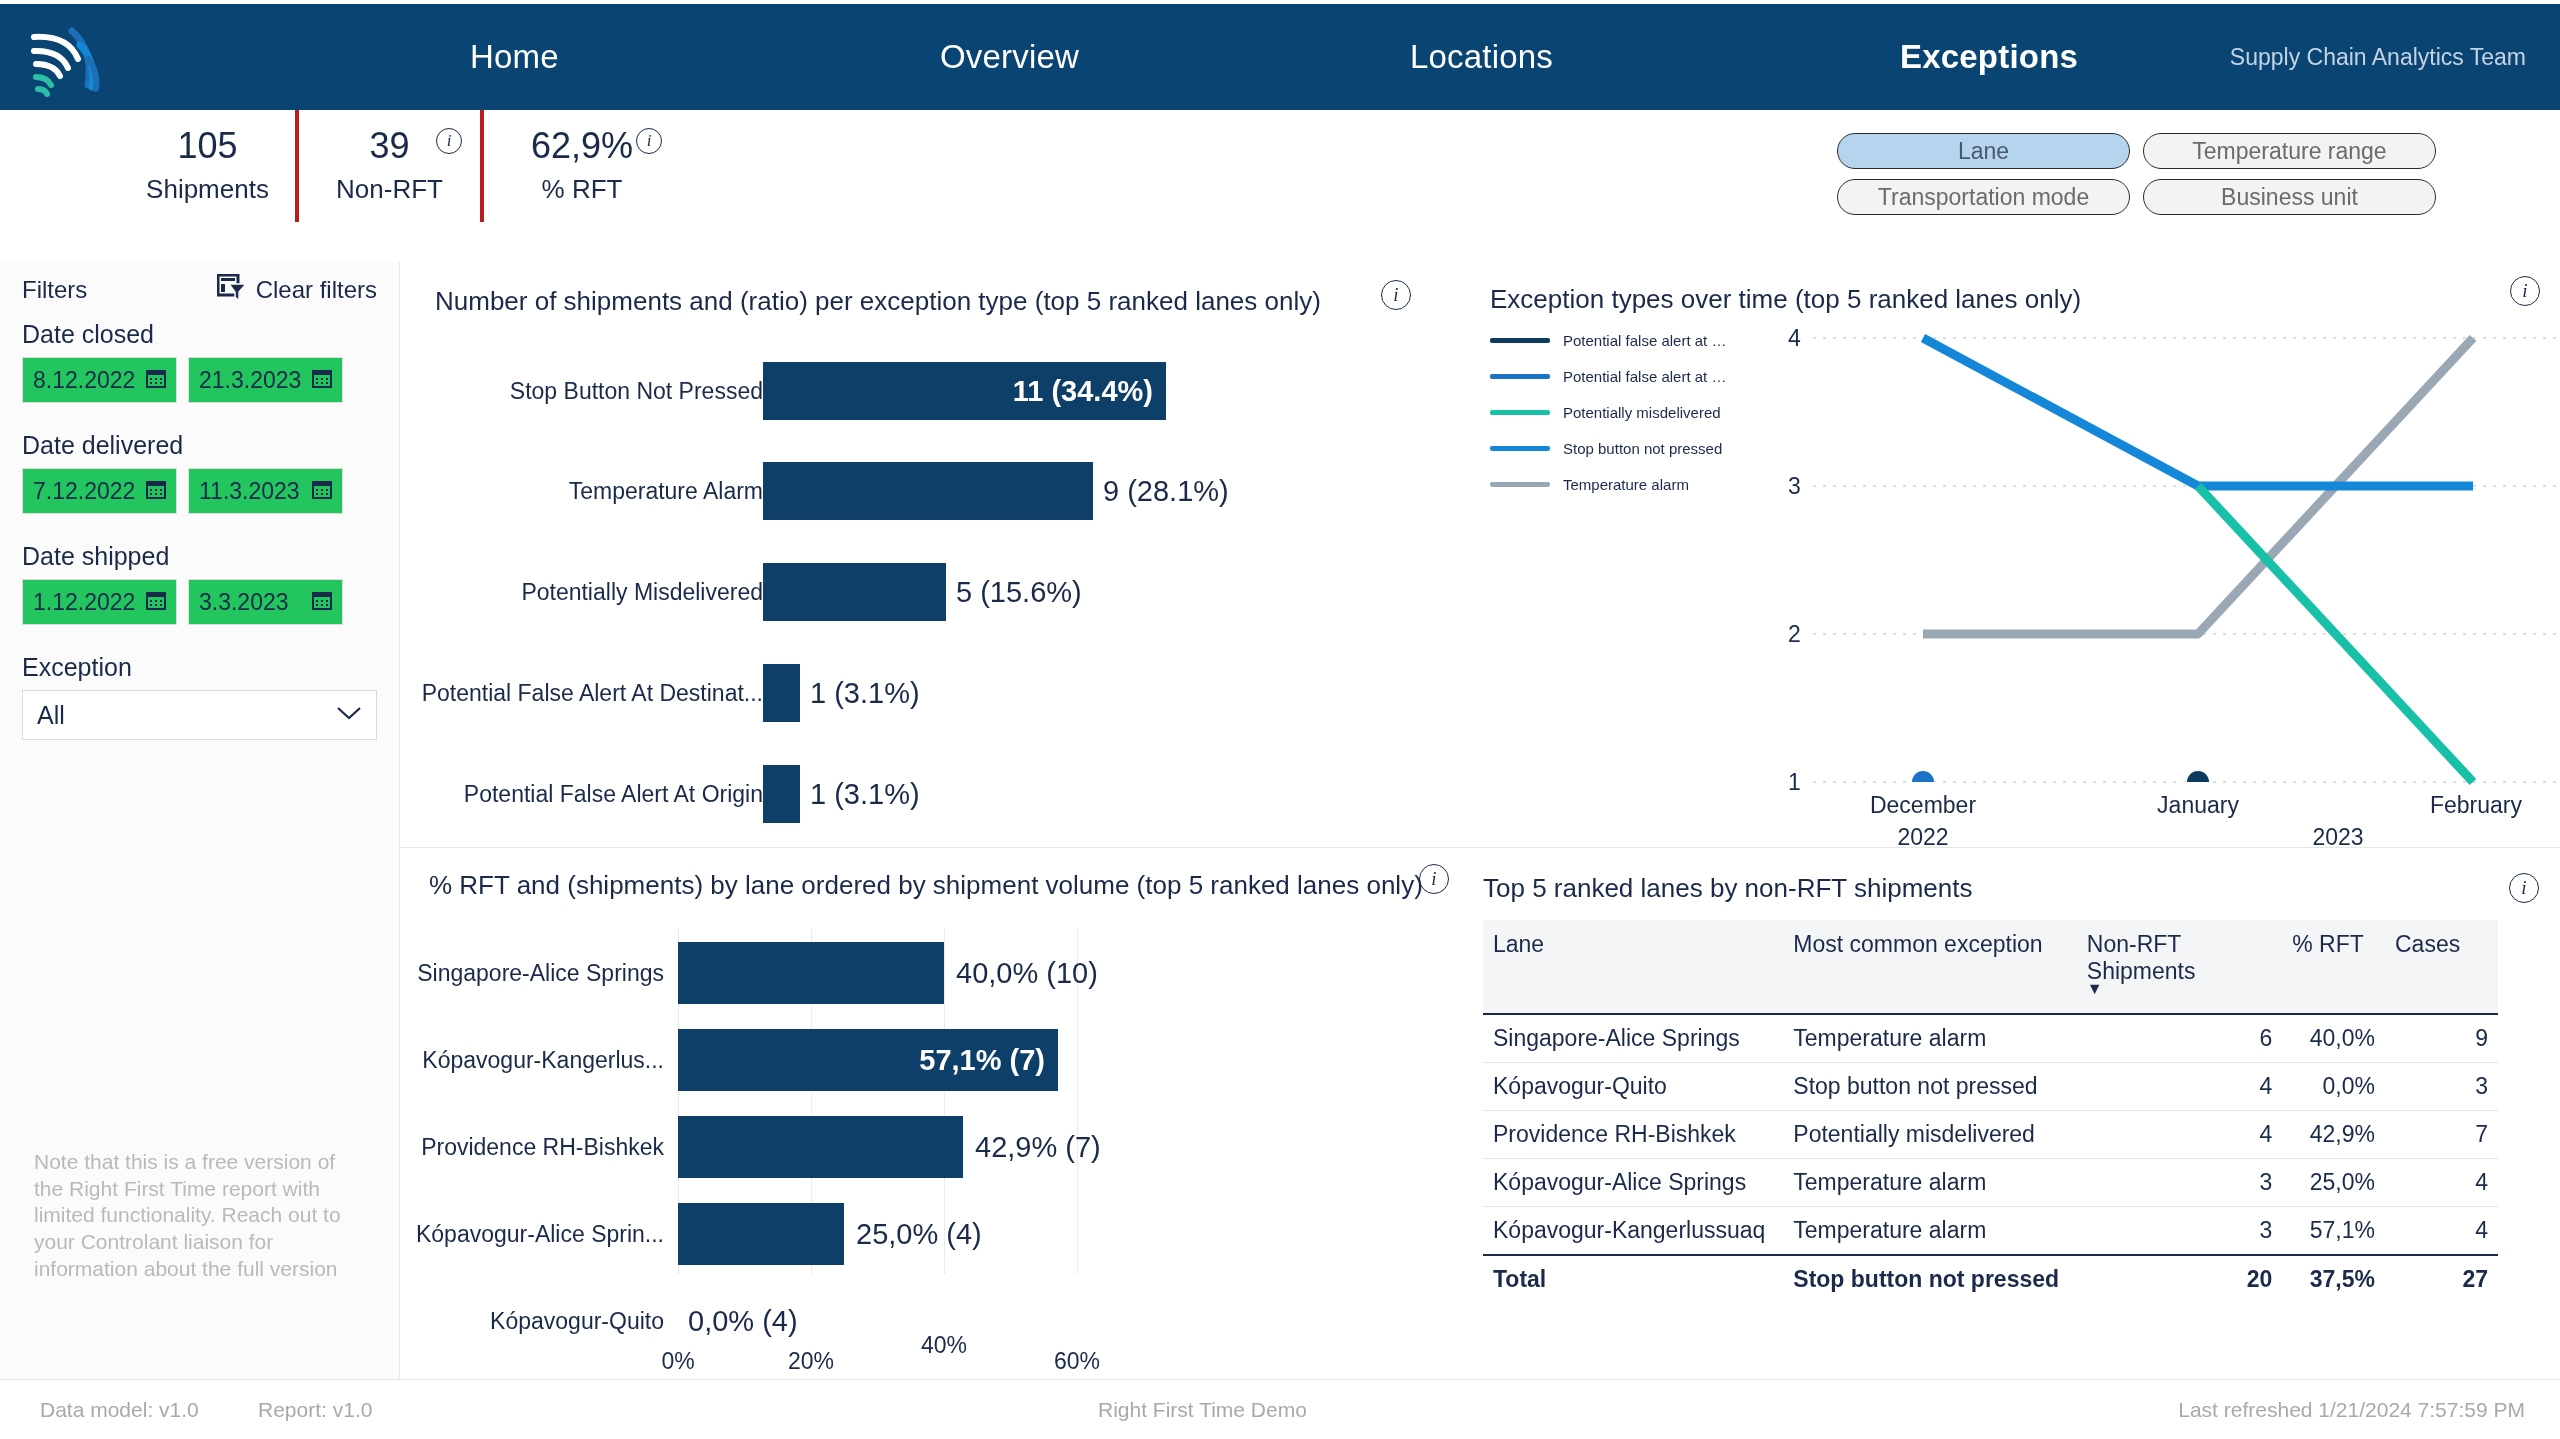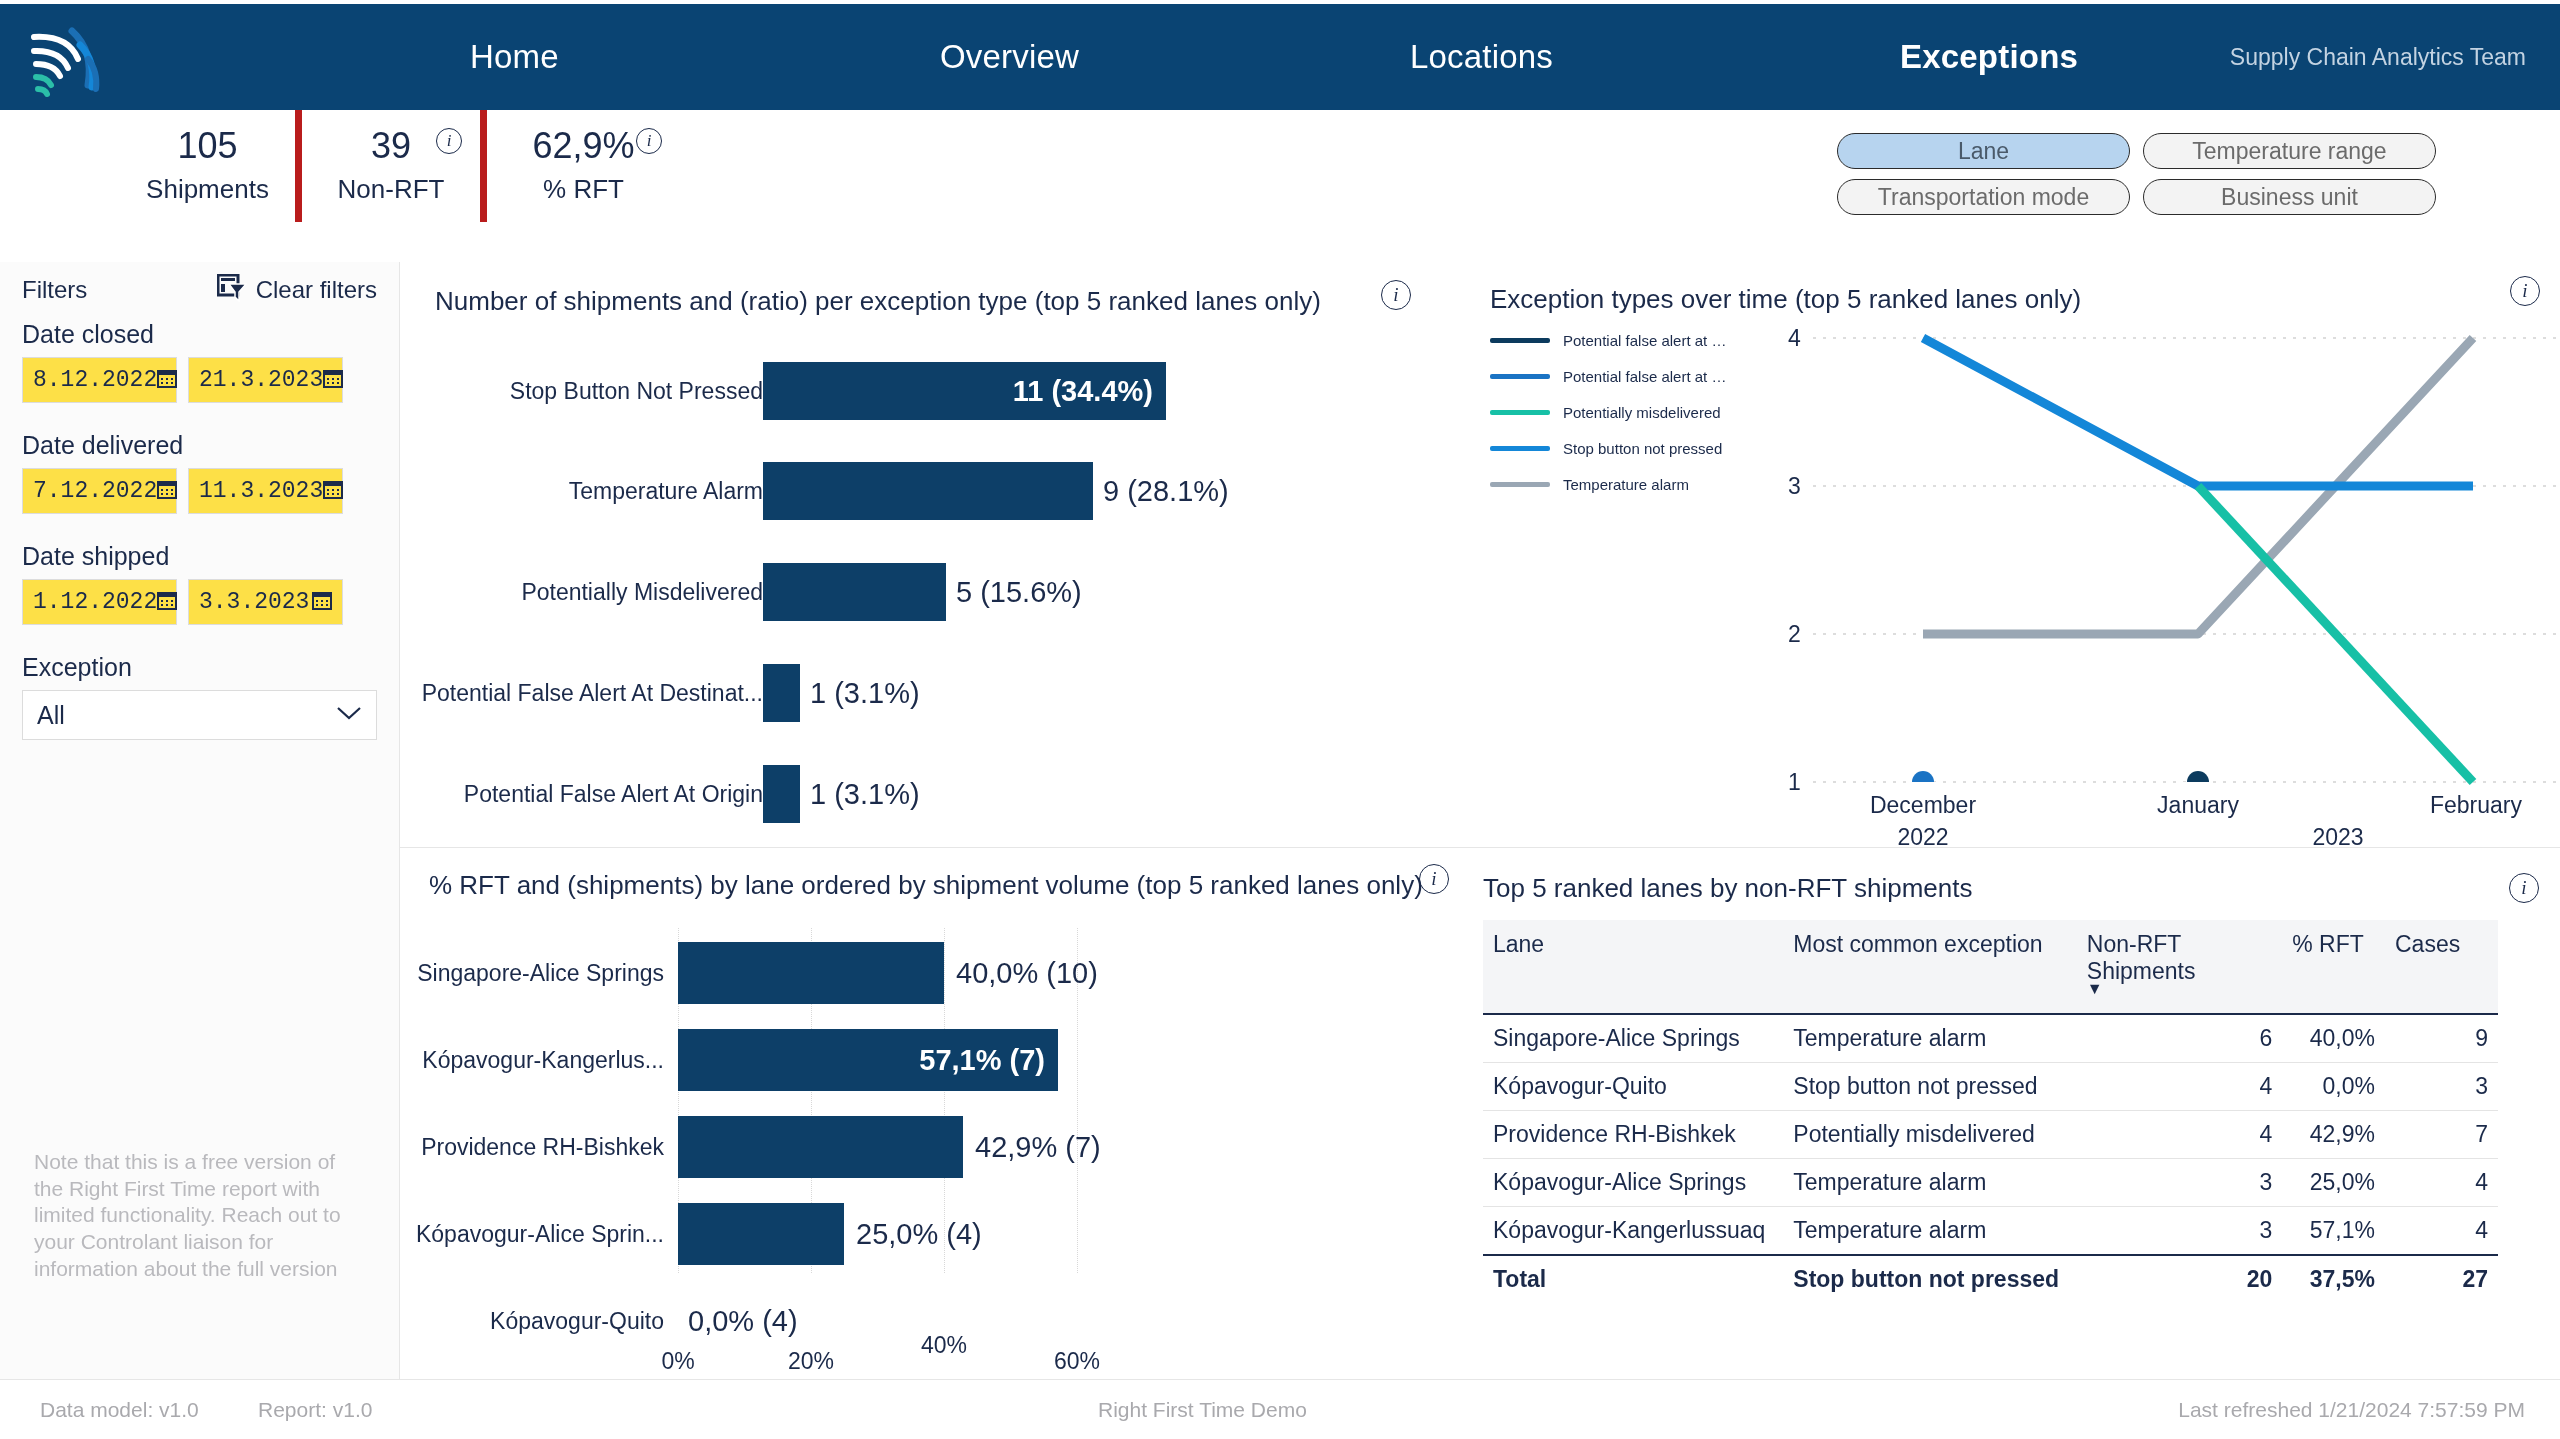--- a/index.html
+++ b/index.html
@@ -27,21 +27,21 @@
   }
   .navitem.active { font-weight:bold; }
   .nav-user { color:#c3d3e2; font-size:23px; margin-right:34px; white-space:nowrap; }
 
   
   .kpibar { position:absolute; left:0; top:110px; width:2560px; height:112px; background:#ffffff; }
   .kpi {
     position:absolute; top:0; height:112px; background:#fff;
     display:flex; flex-direction:column; align-items:center; justify-content:center;
   }
-  .kpi + .kpi { border-left:7px solid #b91c1c; }
+  .kpi + .kpi { border-left:4px solid #b91c1c; }
   .kpi .val { font-size:36px; line-height:1.05; color:#1b2a4a; }
   .kpi .lbl { font-size:26px; margin-top:10px; color:#1b2a4a; }
   .kpi .info { position:absolute; right:18px; top:18px; }
 
   .info-ic {
     display:inline-block; width:26px; height:26px; border-radius:50%;
     border:1.7px solid #1b2a4a; color:#1b2a4a;
     font-size:17px; line-height:23px; text-align:center;
     font-family:"Liberation Serif", serif; font-style:italic;
   }
@@ -62,22 +62,22 @@
     position:absolute; left:0; top:262px; width:400px; height:1117px;
     background:#fbfbfb; border-right:1px solid #e6e6e6;
   }
   .filters-head { display:flex; align-items:center; padding:12px 22px 0 22px; }
   .f-title { font-size:24px; color:#1b2a4a; }
   .clear-wrap { margin-left:auto; display:flex; align-items:center; gap:9px; cursor:pointer; }
   .clear-txt { font-size:24px; color:#1b2a4a; }
   .f-label { font-size:25px; color:#1b2a4a; margin:14px 0 8px 22px; }
   .date-row { display:flex; gap:11px; padding:0 22px; }
   .date-box {
-    width:155px; height:46px; border:1px solid #dcdcdc; background:#fde047;
-    display:flex; align-items:center; padding:0 10px; cursor:text;font-family:Liberation Mono, monospace;
+    width:155px; height:46px; border:1px solid #dcdcdc; background:#22c55e;
+    display:flex; align-items:center; padding:0 10px; cursor:text;
   }
   .date-val { font-size:23px; color:#1b2a4a; }
   .cal { margin-left:auto; }
   .select-box {
     margin:0 22px; height:50px; border:1px solid #dcdcdc; background:#fff;
     display:flex; align-items:center; padding:0 14px; cursor:pointer;
   }
   .select-val { font-size:25px; color:#1b2a4a; }
   .chev { margin-left:auto; }
   .note {

